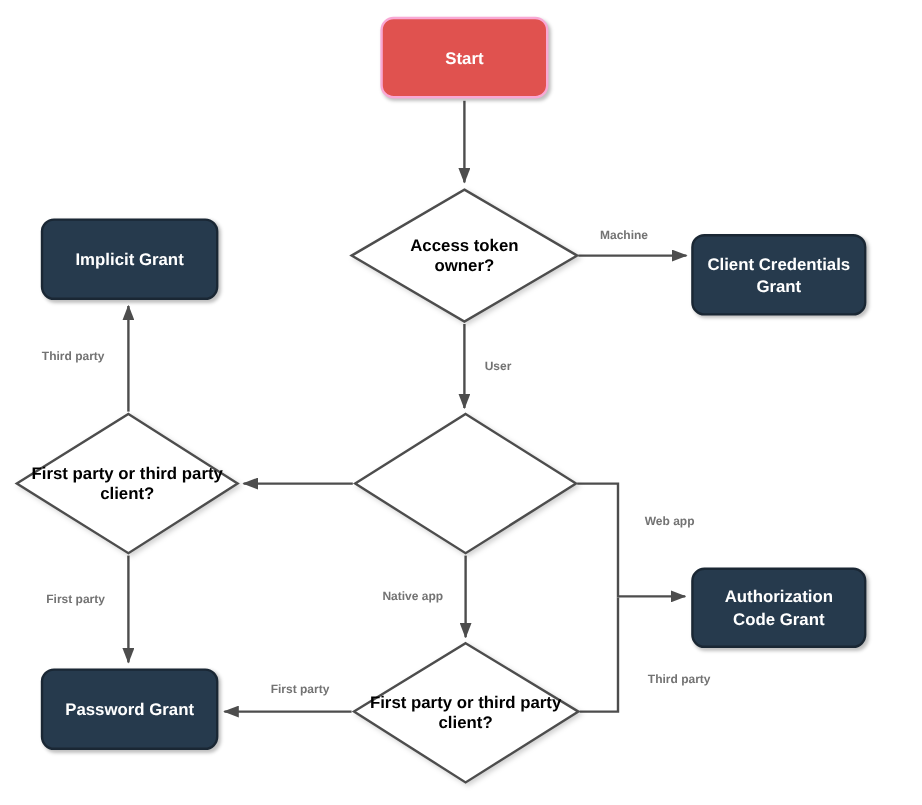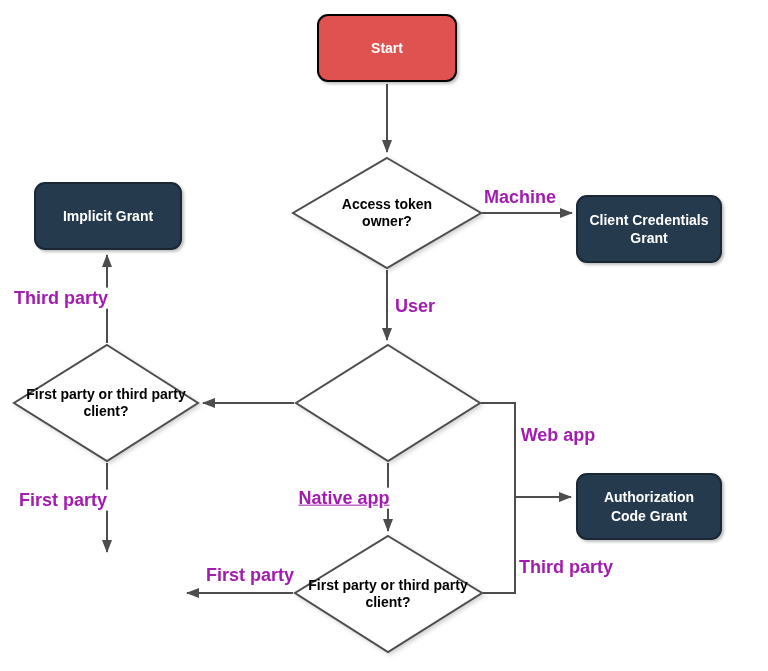--- a/index.html
+++ b/index.html
@@ -42,21 +42,21 @@
     font-weight: bold;
     font-size: 14px;
     line-height: 1.3;
     box-shadow: 2px 2px 3px rgba(0,0,0,0.25);
   }
   .node-box .inner { width: 100%; }
 
   .node-start {
     left: 317px; top: 14px; width: 140px; height: 68px;
     background: #e0524f;
-    border: 2px solid #000000;
+    border: 2px solid #f9a8d4;
   }
   .node-grant {
     background: #263a4d;
     border: 2px solid #1a2734;
   }
   .node-implicit  { left: 34px;  top: 182px; width: 148px; height: 68px; }
   .node-ccg       { left: 576px; top: 195px; width: 146px; height: 68px; }
   .node-acg       { left: 576px; top: 473px; width: 146px; height: 67px; }
   .node-password  { left: 34px;  top: 557px; width: 148px; height: 68px; }
   .node-ccg .inner { width: 138px; }
@@ -75,38 +75,38 @@
     pointer-events: none;
   }
   .dl-access { left: 327px; top: 183px; width: 120px; height: 60px; }
   .dl-client { left: 328px; top: 383px; width: 120px; height: 40px; }
   .dl-left   { left: 26px;  top: 373px; width: 160px; height: 60px; }
   .dl-bottom { left: 308px; top: 564px; width: 160px; height: 60px; }
 
   .edge-label {
     position: absolute;
     transform: translate(-50%, -50%);
-    color: #a21caf;
+    color: #737373;
     font-weight: bold;
-    font-size: 18px;
+    font-size: 10px;
     line-height: 1.15;
     text-align: center;
     background: #ffffff;
     padding: 0 2px;
     white-space: nowrap;
   }
   .edge-label.wrap { white-space: normal; width: 126px; }
 
   .el-machine      { left: 520px; top: 197px; }
   .el-user         { left: 415px; top: 306px; }
   .el-uaba         { left: 246px; top: 381px; }
   .el-third-left   { left: 61px;  top: 298px; }
   .el-first-left   { left: 63px;  top: 500px; }
   .el-web-app      { left: 558px; top: 435px; }
-  .el-native-app   { left: 344px; top: 498px; text-decoration: underline; }
+  .el-native-app   { left: 344px; top: 498px; }
   .el-first-bottom { left: 250px; top: 575px; }
   .el-third-right  { left: 566px; top: 567px; }
 </style>
 </head>
 <body>
 
 <div class="canvas">
 
   <svg class="connectors" viewBox="0 0 768 671" xmlns="http://www.w3.org/2000/svg">
     <defs>
@@ -141,20 +141,23 @@
   </div>
 
   <div class="node-box node-grant node-ccg">
     <div class="inner">Client Credentials Grant</div>
   </div>
 
   <div class="node-box node-grant node-acg">
     <div class="inner">Authorization Code Grant</div>
   </div>
 
+  <div class="node-box node-grant node-password">
+    <div class="inner">Password Grant</div>
+  </div>
 
   <div class="decision-label dl-access">Access token owner?</div>
   <div class="decision-label dl-left">First party or third party client?</div>
   <div class="decision-label dl-bottom">First party or third party client?</div>
 
   <div class="edge-label el-machine">Machine</div>
   <div class="edge-label el-user">User</div>
   <div class="edge-label el-third-left">Third party</div>
   <div class="edge-label el-first-left">First party</div>
   <div class="edge-label el-web-app">Web app</div>

